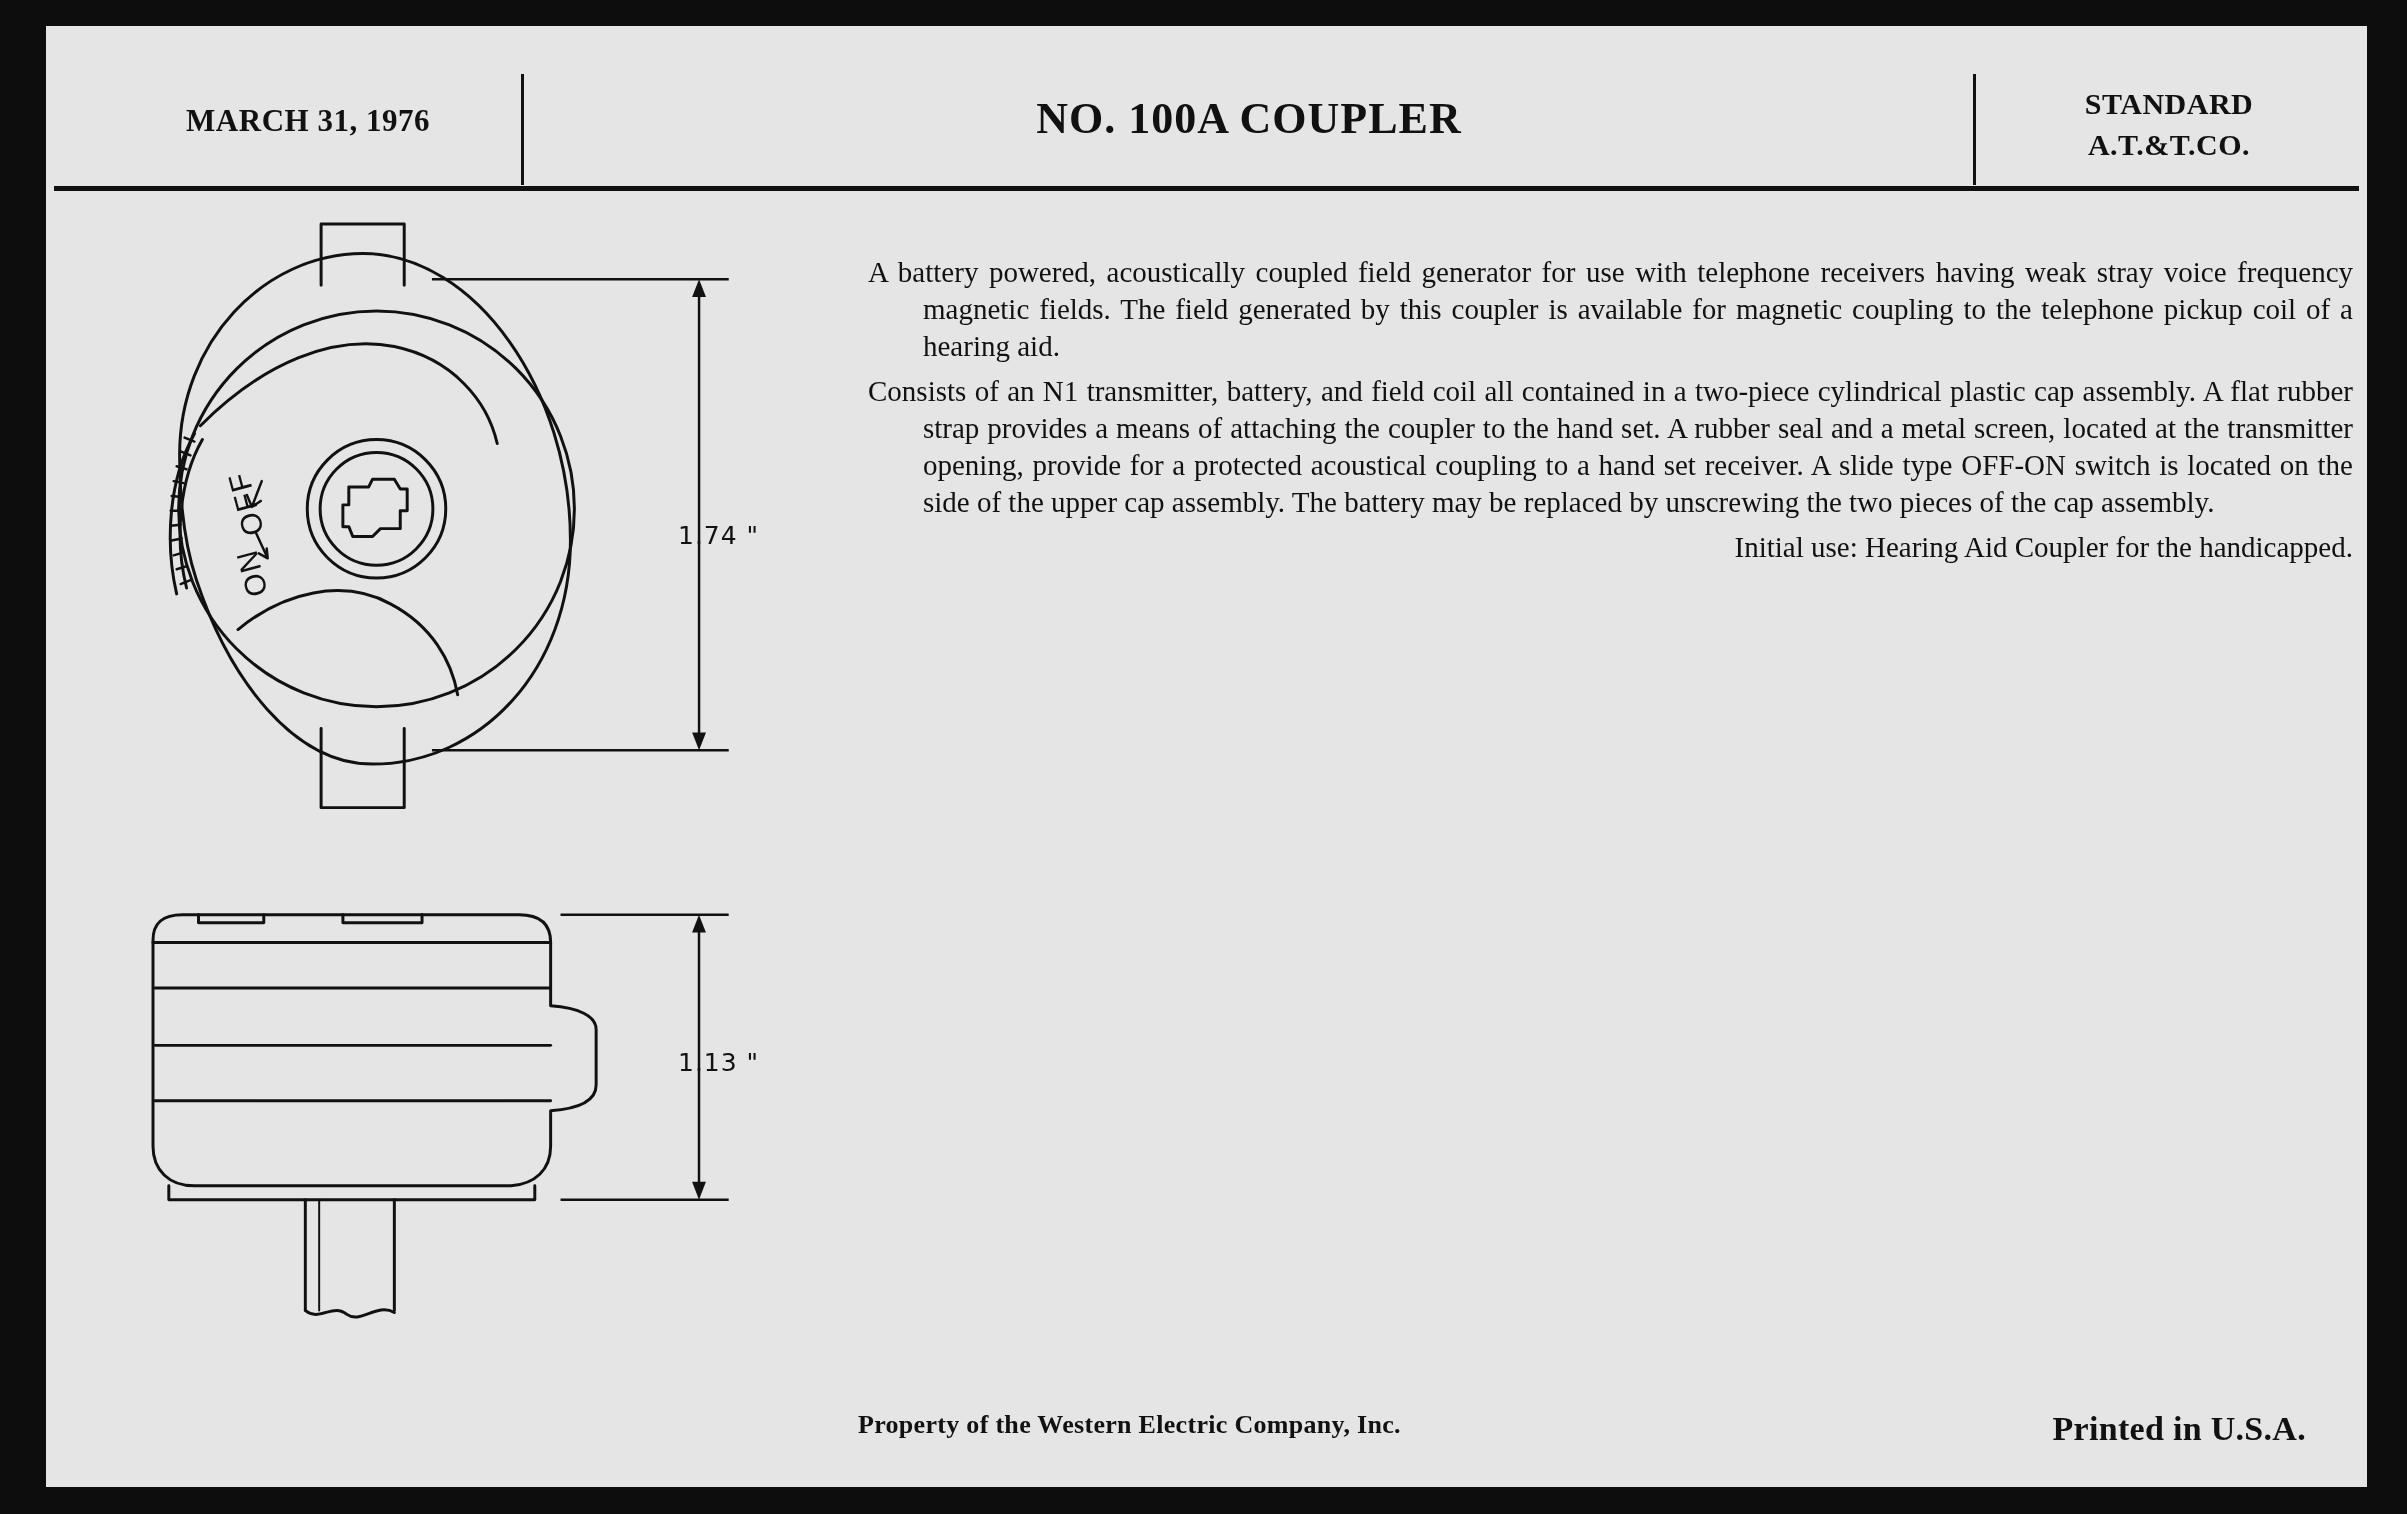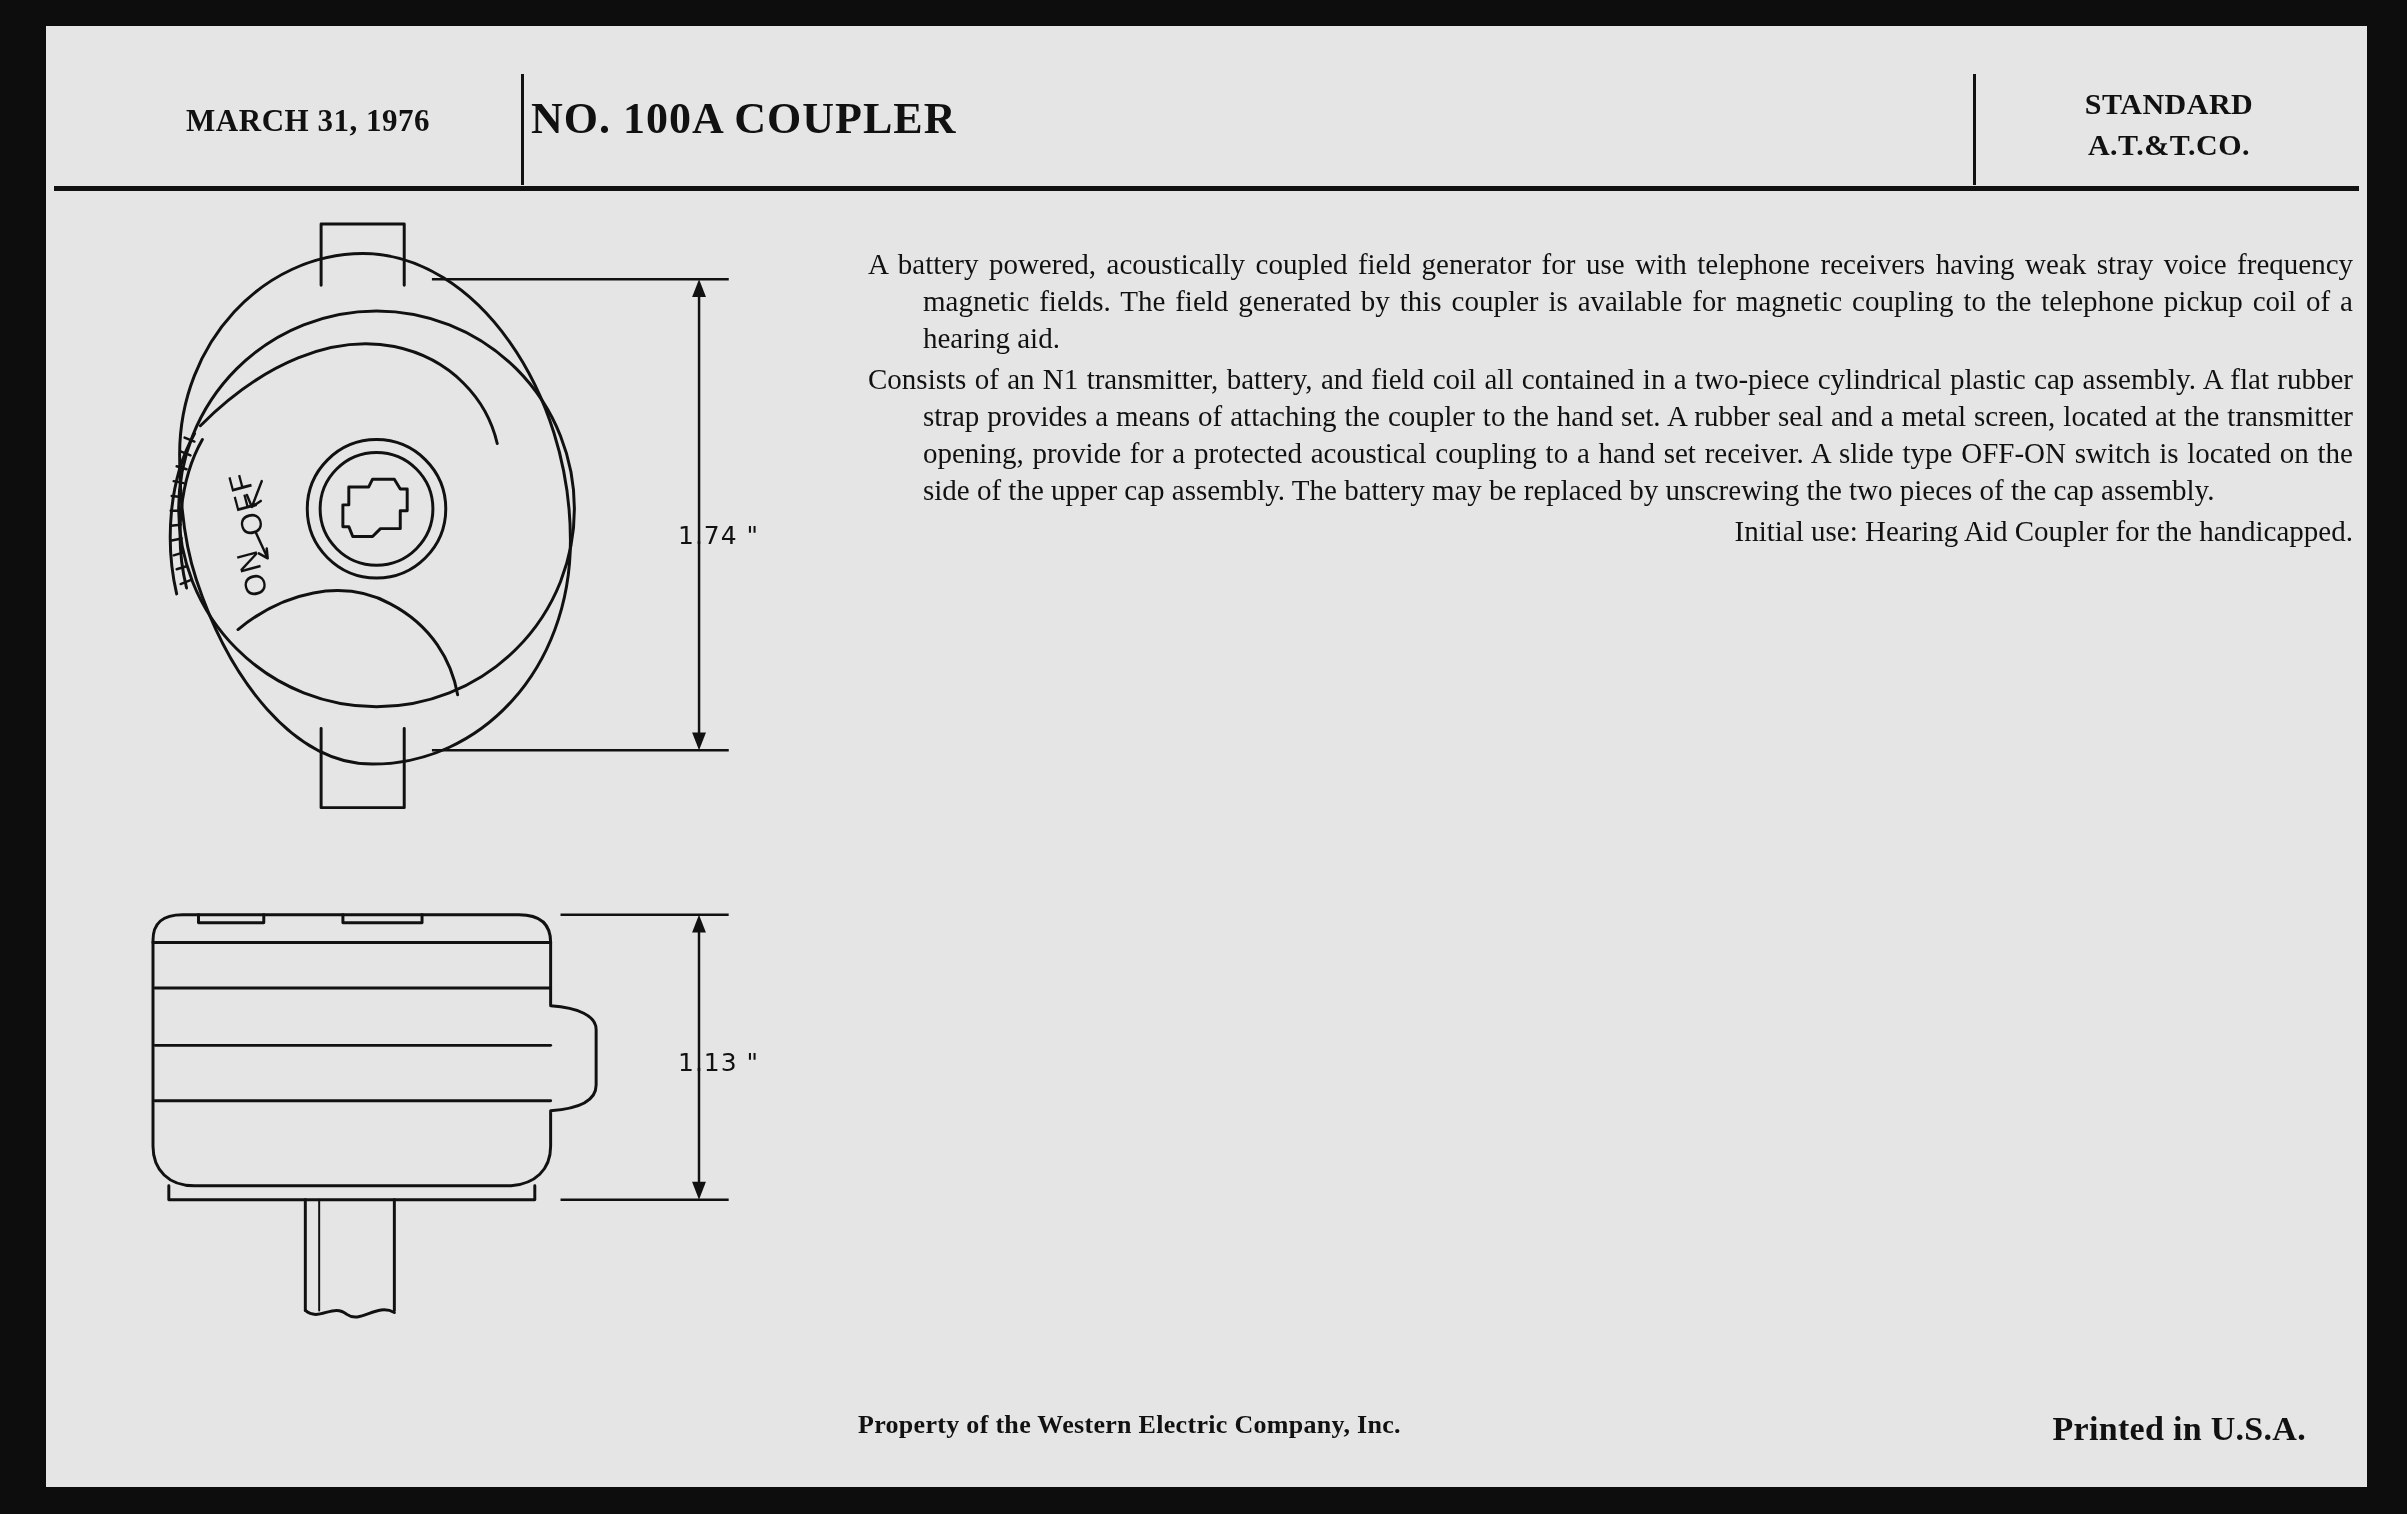--- a/index.html
+++ b/index.html
@@ -56,21 +56,21 @@
     top: 48px;
     width: 3px;
     height: 111px;
     background: #111;
   }
   .hdr-title {
     position: absolute;
     left: 485px;
     top: 67px;
     width: 1436px;
-    text-align: left;
+    text-align: center;
     font-family: "Liberation Serif", serif;
     font-weight: bold;
     font-size: 44px;
     letter-spacing: 1px;
     color: #111;
   }
   .hdr-company {
     position: absolute;
     left: 1940px;
     top: 57px;
@@ -101,20 +101,21 @@
     font-family: "Liberation Serif", serif;
     font-size: 29px;
     line-height: 37px;
   }
   .para {
     margin-bottom: 4px;
     text-align: justify;
     text-justify: inter-word;
     padding-left: 55px;
     text-indent: -55px;
+    margin-top: 8px;
   }
   .para:last-child { text-align: right; }
   
   .drawing-top {
     position: absolute;
     left: 89px;
     top: 188px;
     width: 673px;
     height: 653px;
   }

